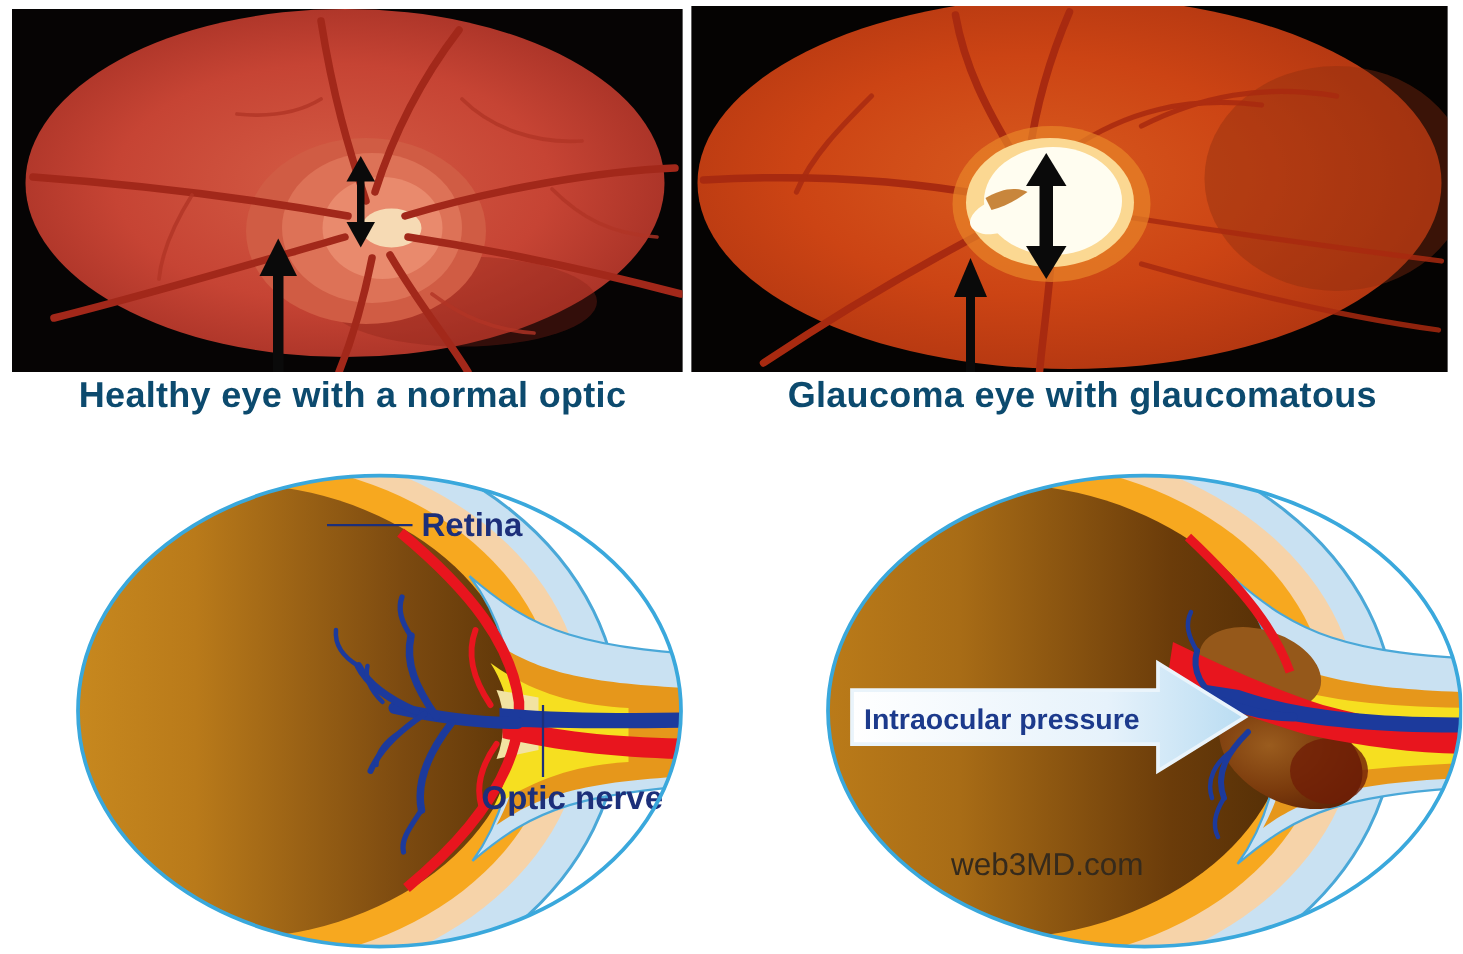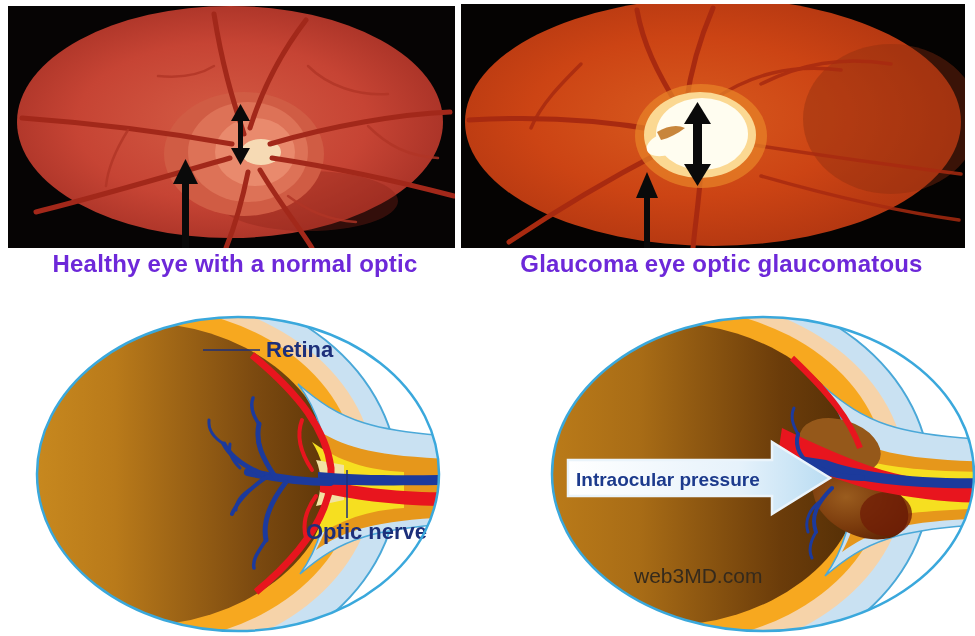--- a/index.html
+++ b/index.html
@@ -4,21 +4,21 @@
 <style>
   html,body{margin:0;padding:0;background:#ffffff;}
   #figure-root{
     position:relative;width:975px;height:636px;background:#ffffff;
     font-family:"Liberation Sans", sans-serif;overflow:hidden;
   }
   .photo-panel{position:absolute;background:#060404;}
   .photo-panel svg{display:block;}
   .caption{
     position:absolute;top:250px;text-align:center;
-    font-size:24px;font-weight:bold;color:#6d28d9;line-height:27px;
+    font-size:24px;font-weight:bold;color:#0c4a6e;line-height:27px;
     letter-spacing:0.2px;
   }
   .caption span{display:block;}
   .diagram-panel{position:absolute;top:310px;}
   .diagram-panel svg{display:block;}
 </style>
 </head>
 <body>
 
 <div id="figure-root">
@@ -120,24 +120,24 @@
         <rect x="183" y="192" width="6" height="52"></rect>
         <polygon points="186,168 175,194 197,194"></polygon>
       </g>
     </svg>
   </div>
 
   <div class="caption" style="left:0;width:470px;">
     <span>Healthy eye with a normal optic</span>
   </div>
   <div class="caption" style="left:468px;width:507px;">
-    <span>Glaucoma eye optic glaucomatous</span>
-  </div>
-
-  <div class="diagram-panel" style="left:0;">
+    <span>Glaucoma eye with glaucomatous</span>
+  </div>
+
+  <div class="diagram-panel" style="left:15px;">
     <svg width="487" height="326" viewBox="0 0 487 326">
       <defs>
         <clipPath id="clipL">
             <ellipse cx="238" cy="164" rx="201" ry="157"></ellipse>
           </clipPath>
         <linearGradient id="brownL" x1="0" y1="0" x2="1" y2="0">
           <stop offset="0%" stop-color="#d99a24"></stop>
           <stop offset="45%" stop-color="#b97a1a"></stop>
           <stop offset="80%" stop-color="#7c4a10"></stop>
           <stop offset="100%" stop-color="#5e3608"></stop>

